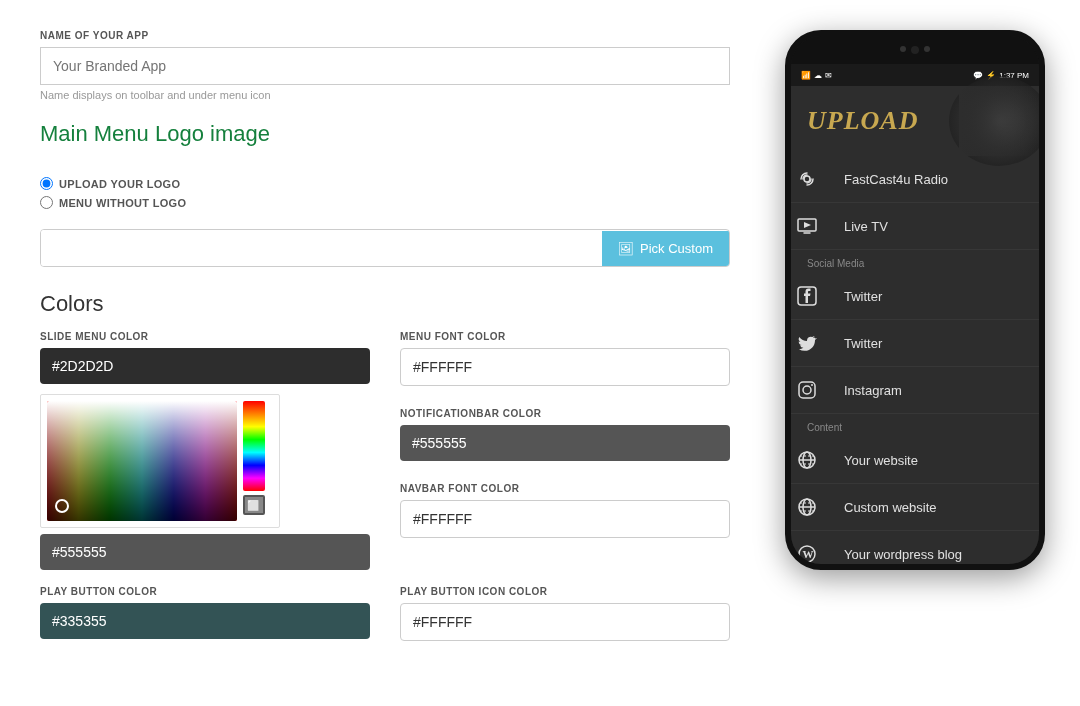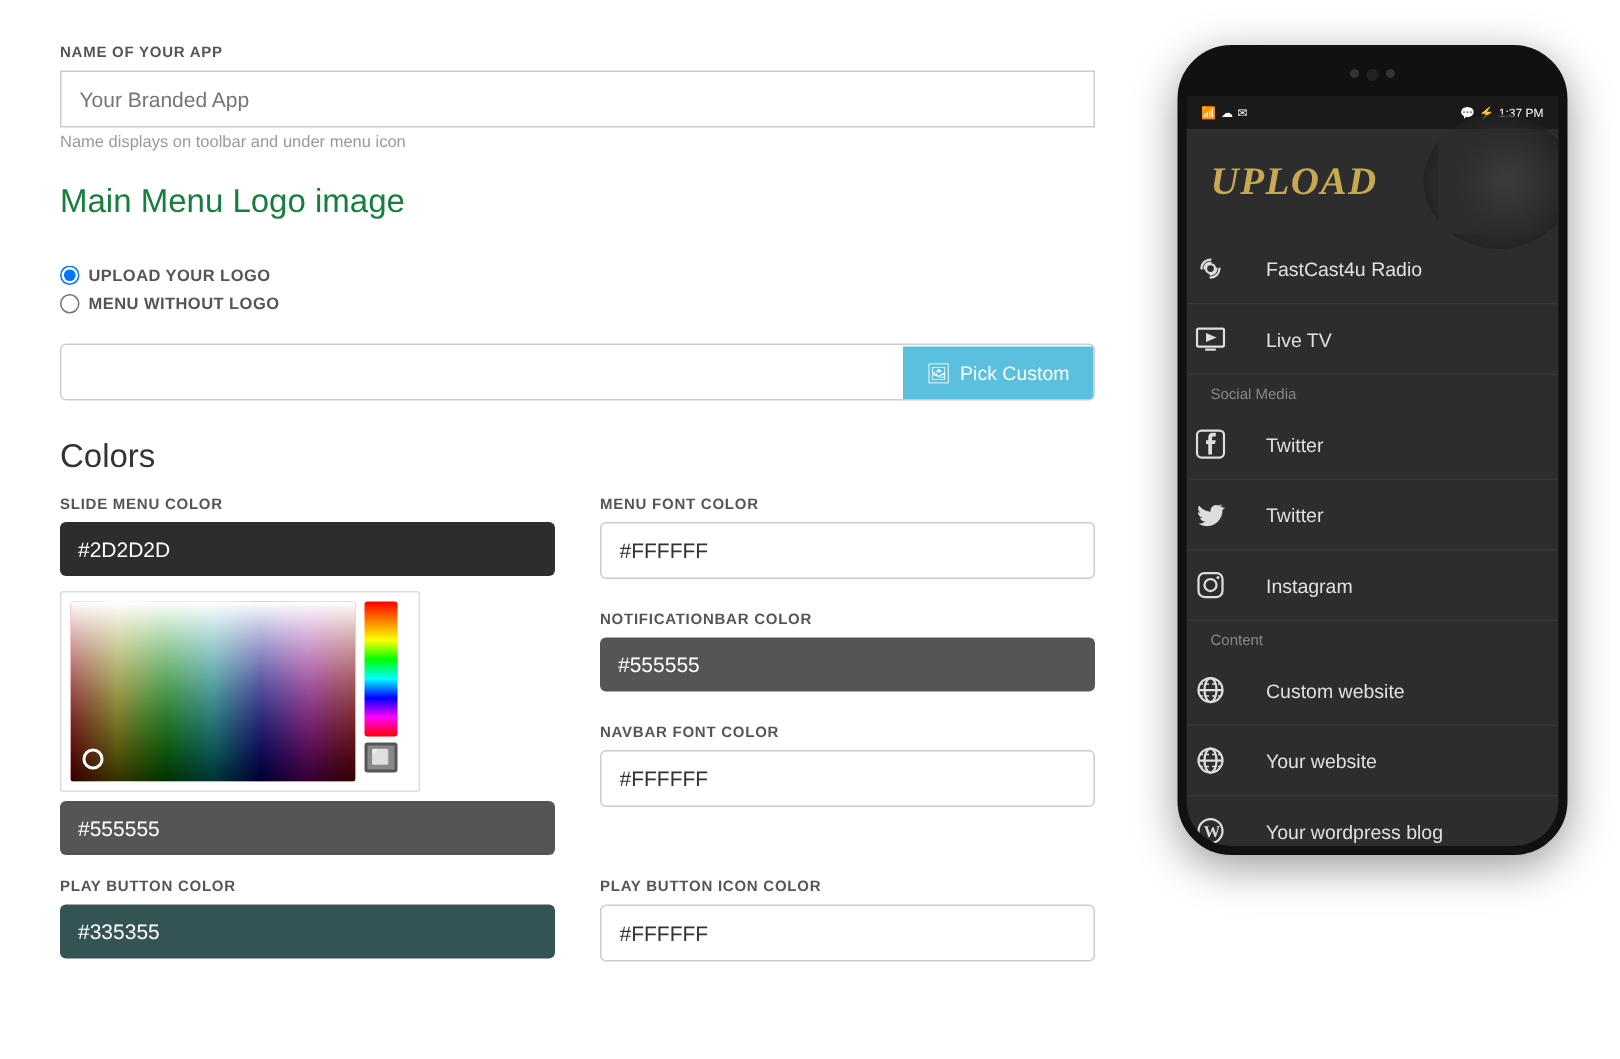--- a/index.html
+++ b/index.html
@@ -562,33 +562,33 @@
 
       <div class="menu-item">
         <div class="menu-icon-circle">
           <svg width="20" height="20" viewBox="0 0 20 20" fill="none">
             <circle cx="10" cy="10" r="8" stroke="#ddd" stroke-width="1.5"></circle>
             <ellipse cx="10" cy="10" rx="4" ry="8" stroke="#ddd" stroke-width="1.5"></ellipse>
             <path d="M2 10h16" stroke="#ddd" stroke-width="1.5"></path>
             <path d="M3 6h14M3 14h14" stroke="#ddd" stroke-width="1" stroke-dasharray="2 2"></path>
           </svg>
         </div>
-        <span class="menu-item-text">Custom website</span>
+        <span class="menu-item-text">Your website</span>
       </div>
 
       <div class="menu-item">
         <div class="menu-icon-circle">
           <svg width="20" height="20" viewBox="0 0 20 20" fill="none">
             <circle cx="10" cy="10" r="8" stroke="#ddd" stroke-width="1.5"></circle>
             <ellipse cx="10" cy="10" rx="4" ry="8" stroke="#ddd" stroke-width="1.5"></ellipse>
             <path d="M2 10h16" stroke="#ddd" stroke-width="1.5"></path>
             <path d="M3 6h14M3 14h14" stroke="#ddd" stroke-width="1" stroke-dasharray="2 2"></path>
           </svg>
         </div>
-        <span class="menu-item-text">Your website</span>
+        <span class="menu-item-text">Custom website</span>
       </div>
 
       <div class="menu-item">
         <div class="menu-icon-circle">
           <svg width="20" height="20" viewBox="0 0 20 20" fill="none">
             <circle cx="10" cy="10" r="8" stroke="#ddd" stroke-width="1.5"></circle>
             <text x="5.5" y="14" font-size="11" fill="#ddd" font-weight="bold" font-family="serif">W</text>
           </svg>
         </div>
         <span class="menu-item-text">Your wordpress blog</span>

